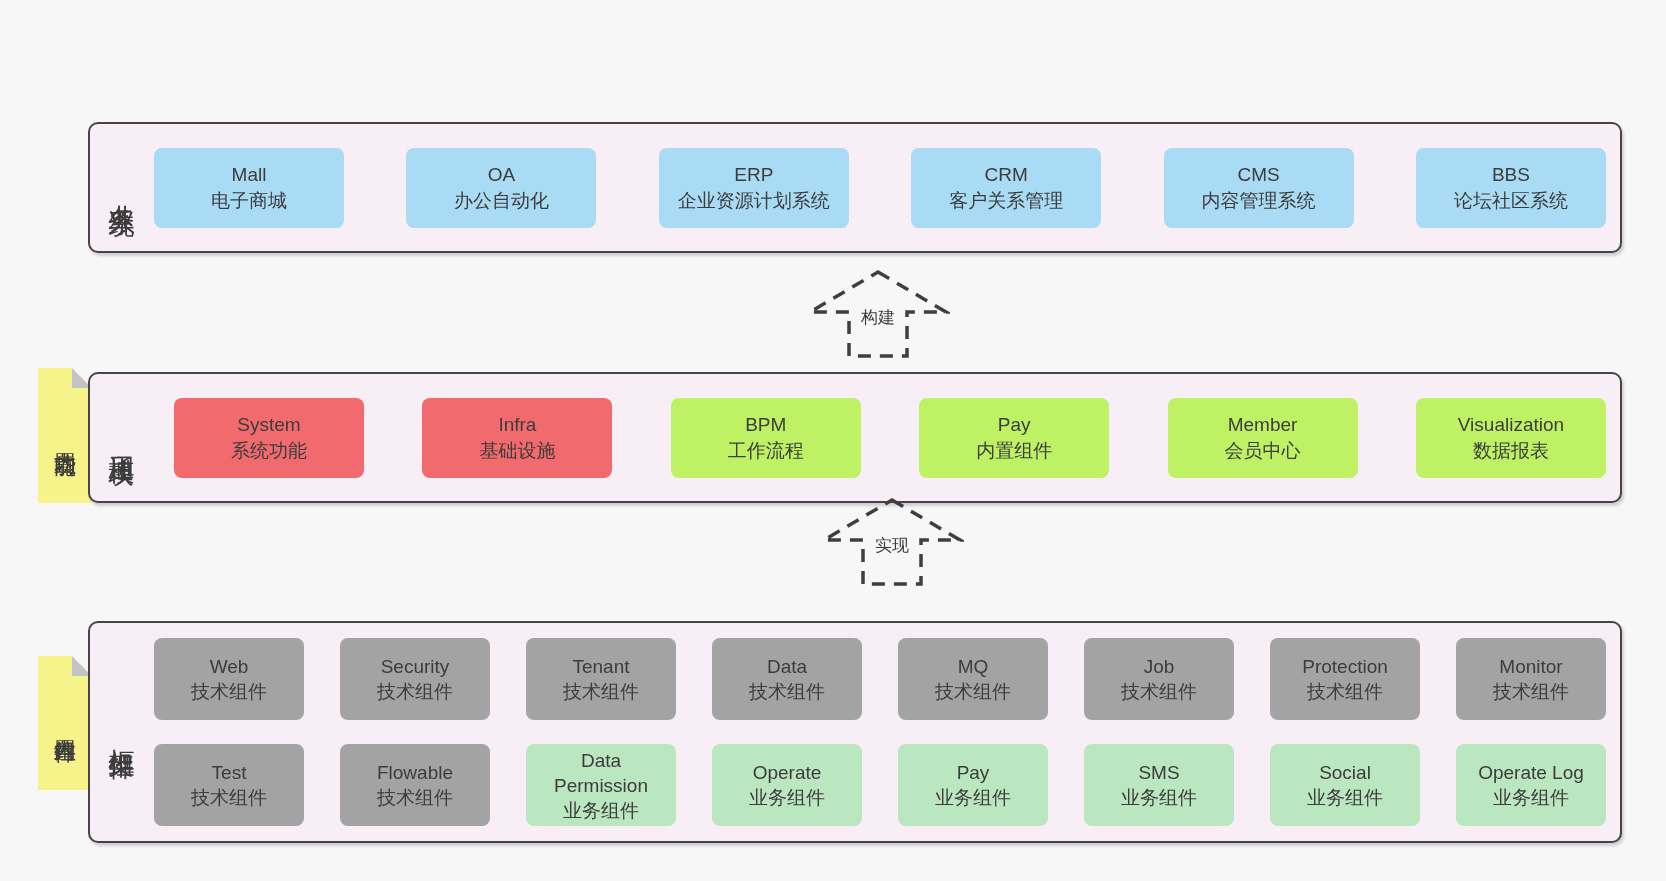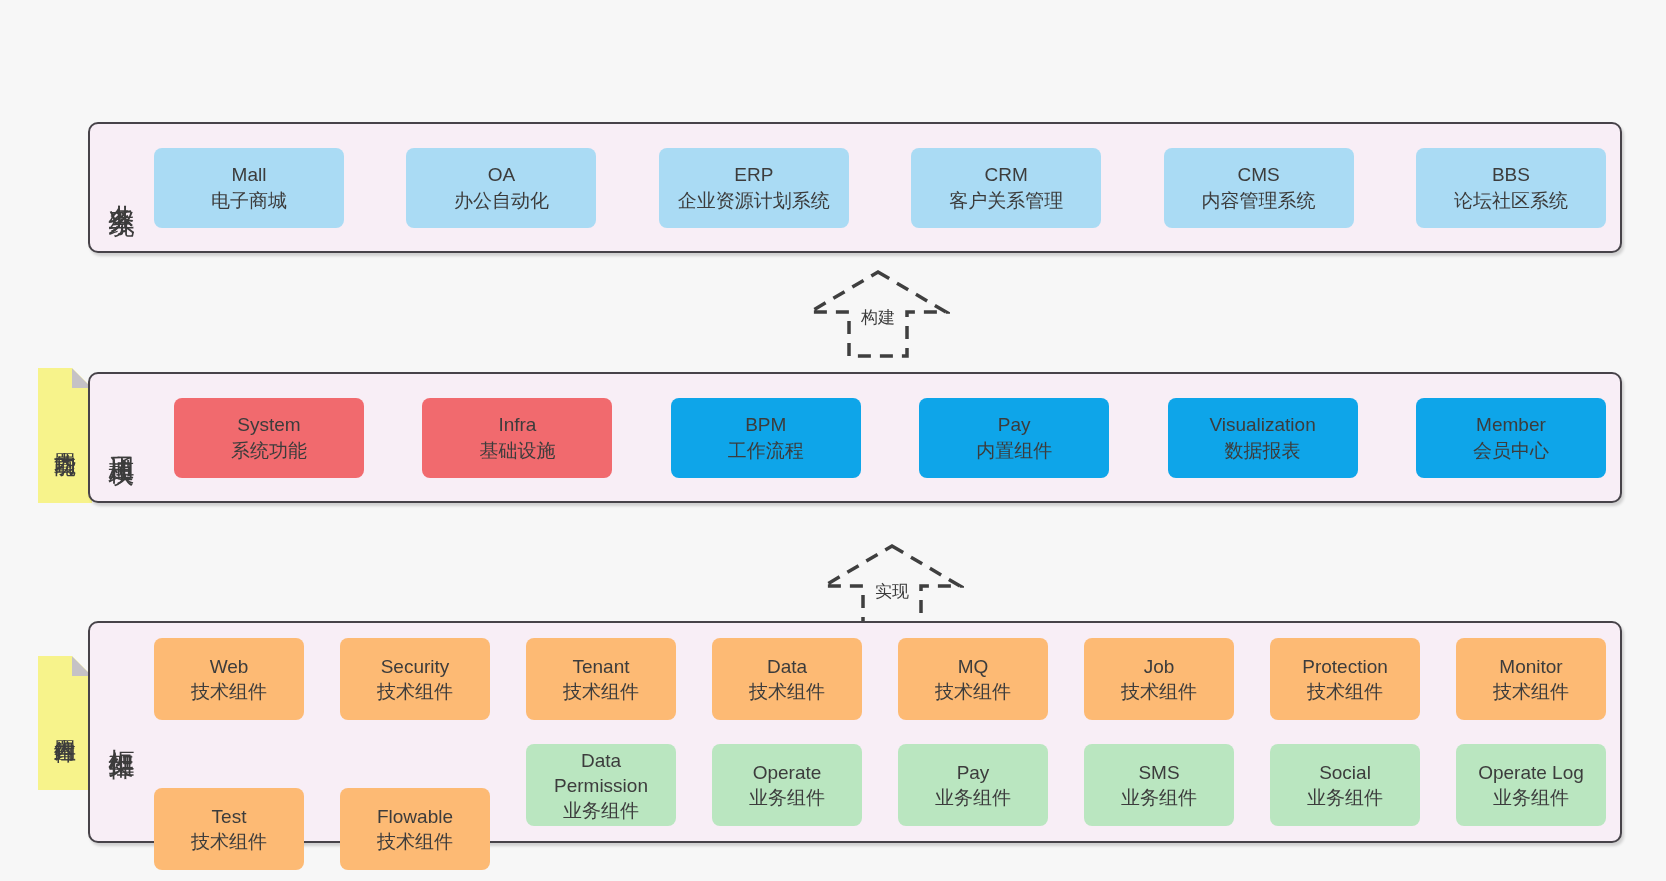--- a/index.html
+++ b/index.html
@@ -61,36 +61,36 @@
     border-radius:8px;
     display:flex; flex-direction:column; align-items:center; justify-content:center;
     text-align:center; font-size:19px; line-height:26px; padding:0 6px;
     box-sizing:border-box;
   }
   .band-boxes .box { width:190px; height:80px; }
   .grid-row  .box { width:150px; height:82px; line-height:25px; }
 
   .box.blue       { background:#aadbf4; }
   .box.red        { background:#f16a6e; }
-  .box.pink       { background:#0ea5e9; }
-  .box.green      { background:#fdba74;margin-top:44px; }
+  .box.pink       { background:#bef264; }
+  .box.green      { background:#a3a3a3; }
   .box.lightgreen { background:#bae6c0; }
 
   
   .arrow { position:absolute; width:144px; height:92px; }
   .arrow svg { display:block; width:144px; height:92px; }
   .arrow path {
     fill:none; stroke:#3f3f3f; stroke-width:3.5; stroke-dasharray:13 9;
   }
   .arrow-label {
     position:absolute; left:50%; top:38px; transform:translateX(-50%);
     background:#f7f7f7; padding:0 3px; font-size:17px; white-space:nowrap;
   }
   #arrow-build     { left:806px; top:268px; }
-  #arrow-implement { left:820px; top:542px; }
+  #arrow-implement { left:820px; top:496px; }
 </style>
 </head>
 <body>
 
 <div class="sticky" id="sticky-common">
   <div class="fold"></div>
   <span class="sticky-text">内置功能</span>
 </div>
 <div class="sticky" id="sticky-framework">
   <div class="fold"></div>
@@ -151,26 +151,26 @@
     </div>
     <div class="box pink">
       <span>BPM</span>
       <span>工作流程</span>
     </div>
     <div class="box pink">
       <span>Pay</span>
       <span>内置组件</span>
     </div>
     <div class="box pink">
+      <span>Member</span>
+      <span>会员中心</span>
+    </div>
+    <div class="box pink">
       <span>Visualization</span>
       <span>数据报表</span>
-    </div>
-    <div class="box pink">
-      <span>Member</span>
-      <span>会员中心</span>
     </div>
   </div>
 </section>
 
 <div class="arrow" id="arrow-implement">
   <svg viewBox="0 0 144 92">
     <path d="M72 4 L140 44 L101 44 L101 88 L43 88 L43 44 L4 44 Z"></path>
   </svg>
   <span class="arrow-label">实现</span>
 </div>

